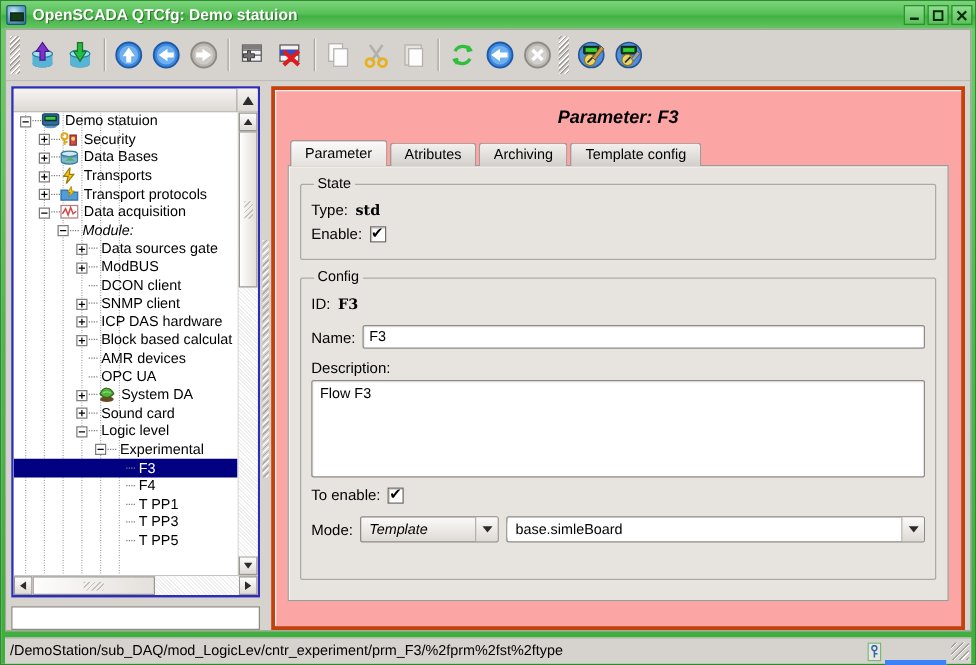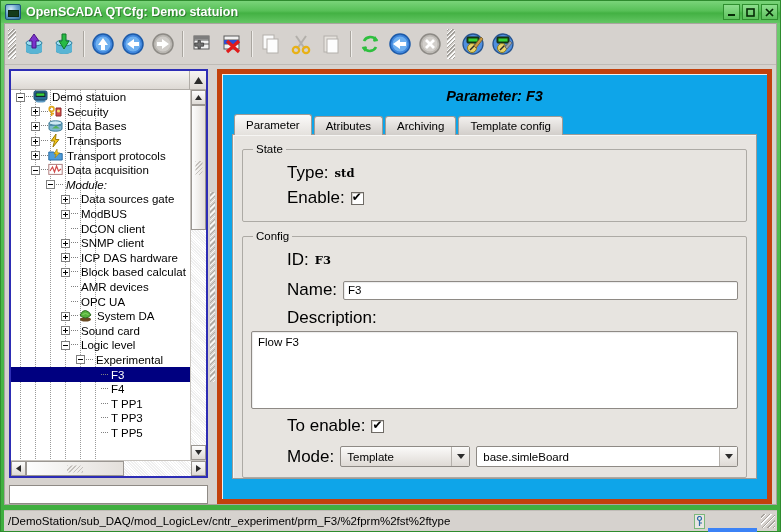--- a/index.html
+++ b/index.html
@@ -249,22 +249,22 @@
     width: 5px; height: 190px;
     background-image: repeating-linear-gradient(135deg, #ffffff 0 1px, transparent 1px 4px),
                       repeating-linear-gradient(135deg, transparent 0 2px, #a6a29d 2px 3px, transparent 3px 4px);
     opacity:.85;
   }
 
   
   #rightcol { flex: 1; display: flex; flex-direction: column; min-width: 0; min-height:0;}
   #right-panel {
     flex: 1; min-height: 0;
-    background: #0ea5e9;
-    border: 5px solid #c2410c;
+    background: #fca5a5;
+    border: 3px solid #c2410c;
     box-shadow: inset 1px 1px 0 #f2f0ed;
     box-sizing: border-box;
     padding: 8px 10px 20px 10px;
     display: flex; flex-direction: column;
   }
   #param-title {
     text-align: center;
     font-weight: bold; font-style: italic;
     font-size: 14.5px;
     padding: 6px 0 10px 0;
@@ -304,21 +304,21 @@
     border: 1px solid #adaaa5;
     border-radius: 2px;
     margin: 0 0 8px 0;
     padding: 3px 8px 8px 8px;
     background: transparent;
   }
   fieldset.grp > legend {
     font-size: 11.5px; padding: 0 3px; margin-left: 2px;
   }
   .frow { display: flex; align-items: center; margin: 5px 0; }
-  .flabel { font-size: 17px; margin-right: 6px; margin-left: 36px; }
+  .flabel { font-size: 12px; margin-right: 6px; }
   .fvalue-bold { font-size: 11.5px; font-weight: bold; font-family: "DejaVu Serif", serif; }
   .chk {
     width: 13px; height: 13px;
     background: #ffffff;
     border: 1px solid #6f6b66;
     box-shadow: inset 1px 1px 0 #d7d4d0;
     box-sizing: border-box;
     position: relative;
     cursor: default;
   }
@@ -877,21 +877,21 @@
               </div>
               <div class="txtarea">Flow F3</div>
 
               <div class="frow">
                 <span class="flabel">To enable:</span>
                 <span class="chk"></span>
               </div>
 
               <div class="frow" style="margin-bottom:2px;">
                 <span class="flabel">Mode:</span>
-                <span class="combo" style="width:130px; flex:none;">
+                <span class="combo" style="width:111px; flex:none;font-style:italic;">
                   <span class="cotext">Template</span>
                   <span class="coarrow">
                       <span class="arrow-dn"></span>
                     </span>
                 </span>
                 <span class="combo editable" style="flex:1; margin-left:6px;">
                   <span class="cotext">base.simleBoard</span>
                   <span class="coarrow">
                       <span class="arrow-dn"></span>
                     </span>

